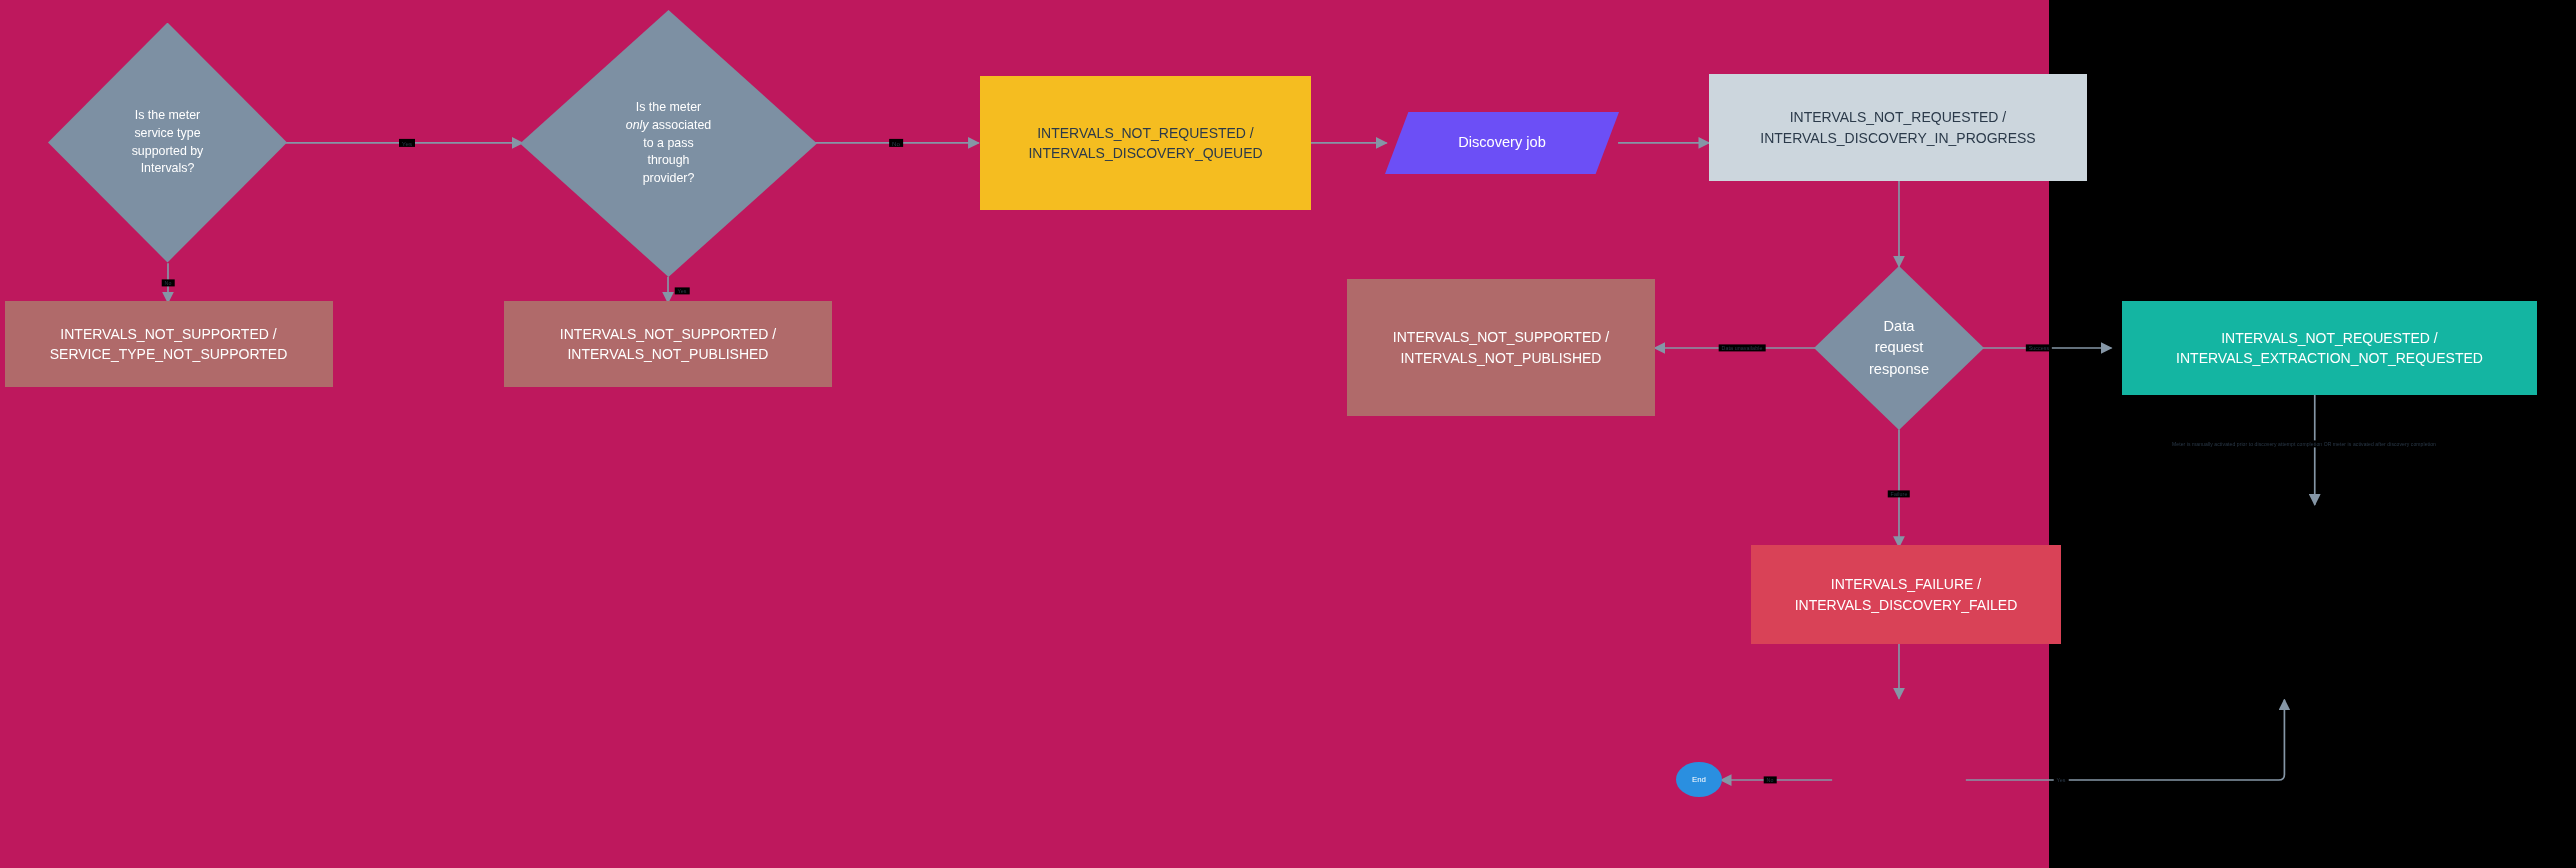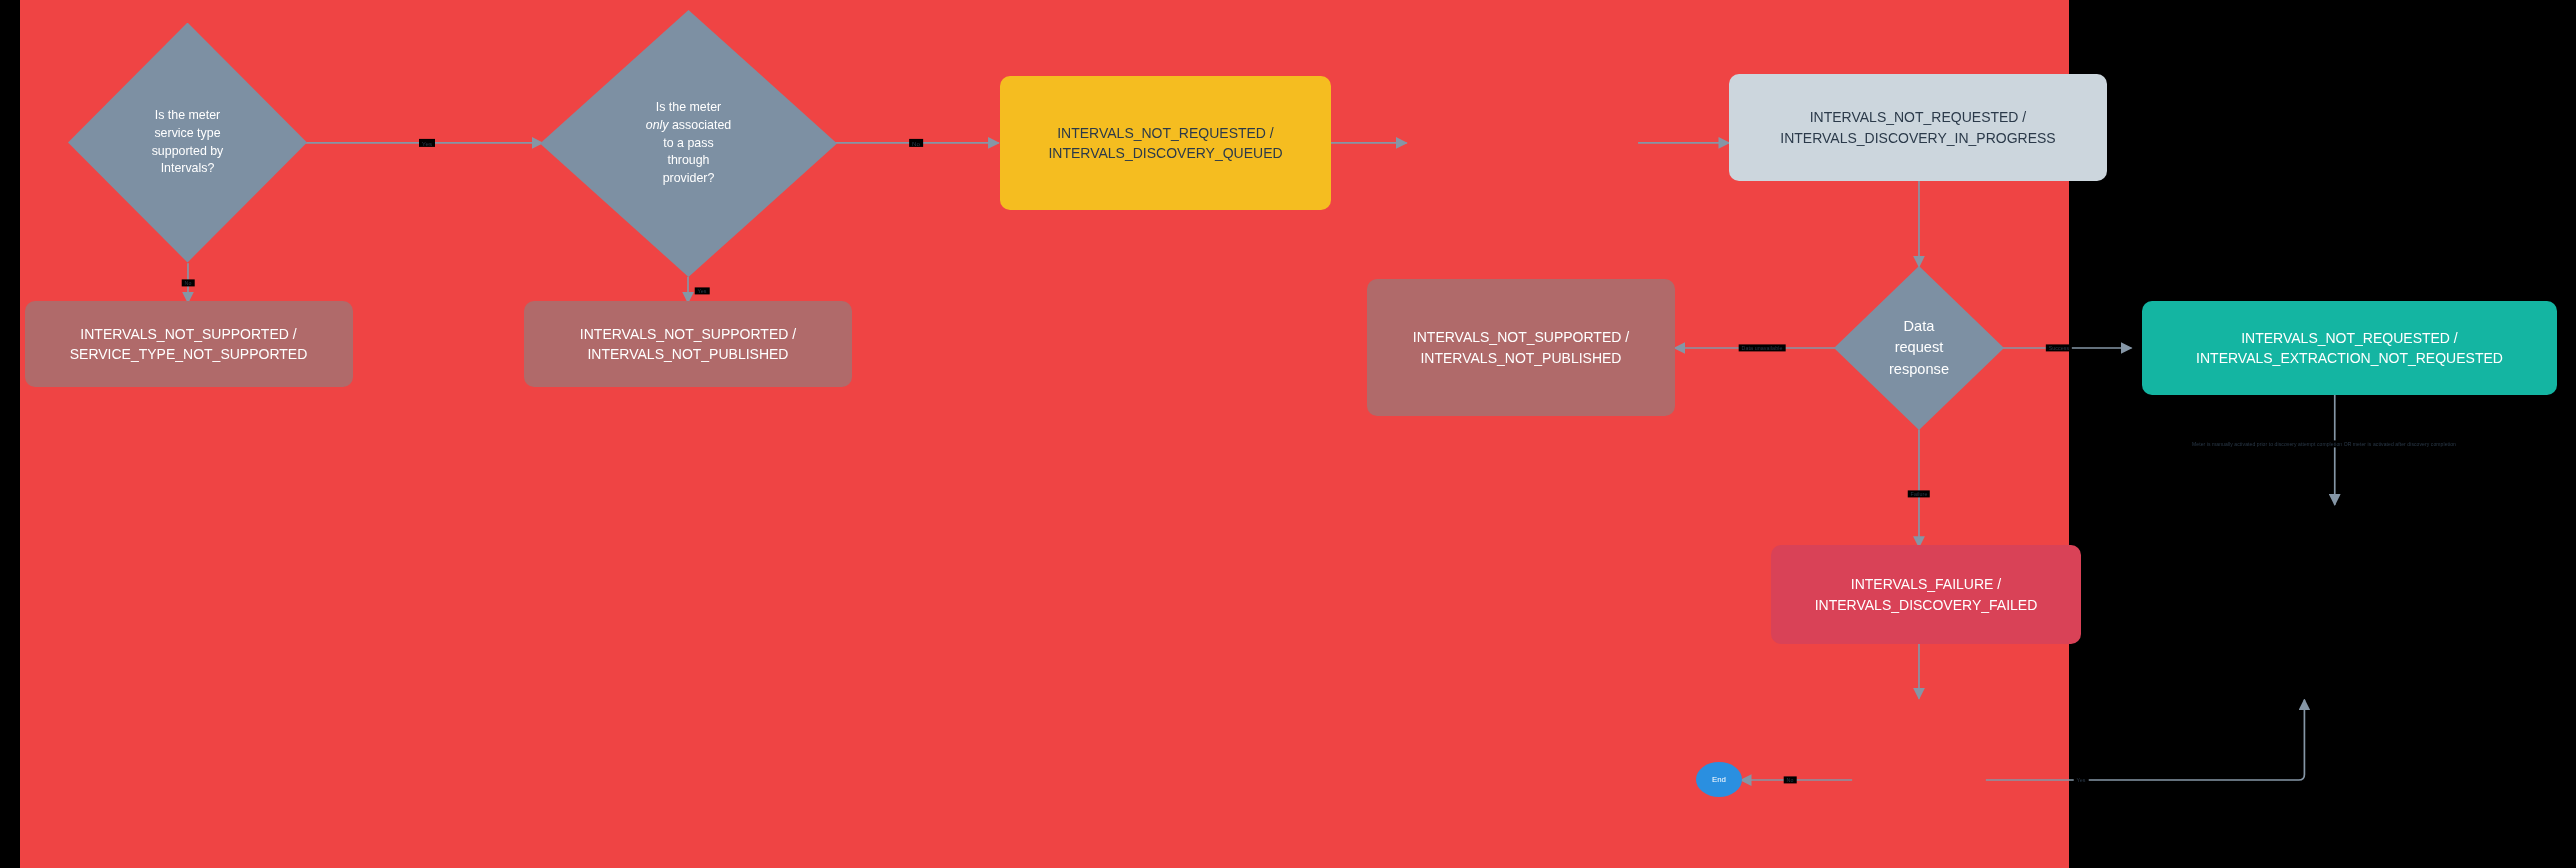--- a/index.html
+++ b/index.html
@@ -11,22 +11,21 @@
   body {
     width: 2576px;
     height: 869px;
     font-family: "Liberation Sans", sans-serif;
     overflow: hidden;
   }
   #canvas {
     position: relative;
     width: 2049px;
     height: 869px;
-    background: #ef4444;
-    margin-left: 20px;
+    background: #be185d;
   }
   svg#edges {
     position: absolute;
     left: 0;
     top: 0;
     width: 2576px;
     height: 869px;
     pointer-events: none;
   }
   .node {
@@ -34,21 +33,21 @@
     box-sizing: border-box;
     display: flex;
     align-items: center;
     justify-content: center;
     text-align: center;
     line-height: 1.45;
   }
 
   
   .rect {
-    border-radius: 10px;
+    border-radius: 0;
   }
   .rect .label {
     padding: 0 7.9px;
     white-space: pre-line;
   }
 
   
   .diamond {
     background: transparent;
   }
@@ -182,20 +181,24 @@
   <div class="node rect" style="left:504px; top:301px; width:328px; height:86px; background:#b06a6a; color:#ffffff; font-size:14px;">
     <span class="label">INTERVALS_NOT_SUPPORTED /
 INTERVALS_NOT_PUBLISHED</span>
   </div>
 
   <div class="node rect" style="left:980px; top:76px; width:331px; height:134px; background:#f5bd20; color:#2b3a4a; font-size:14px;">
     <span class="label">INTERVALS_NOT_REQUESTED /
 INTERVALS_DISCOVERY_QUEUED</span>
   </div>
 
+  <div class="node parallelogram" style="left:1385px; top:112px; width:234px; height:62px; font-size:14.6px;">
+    <span class="shape" style="clip-path: polygon(10% 0%, 100% 0%, 90% 100%, 0% 100%);"></span>
+    <span class="label">Discovery job</span>
+  </div>
 
   <div class="node rect" style="left:1709px; top:74px; width:378px; height:107px; background:#ccd6dd; color:#2b3a4a; font-size:14px;">
     <span class="label">INTERVALS_NOT_REQUESTED /
 INTERVALS_DISCOVERY_IN_PROGRESS</span>
   </div>
 
   <div class="node diamond" style="left:1814px; top:266px; width:170px; height:164px; font-size:14.6px;">
     <span class="shape"></span>
     <span class="label">Data
 request

